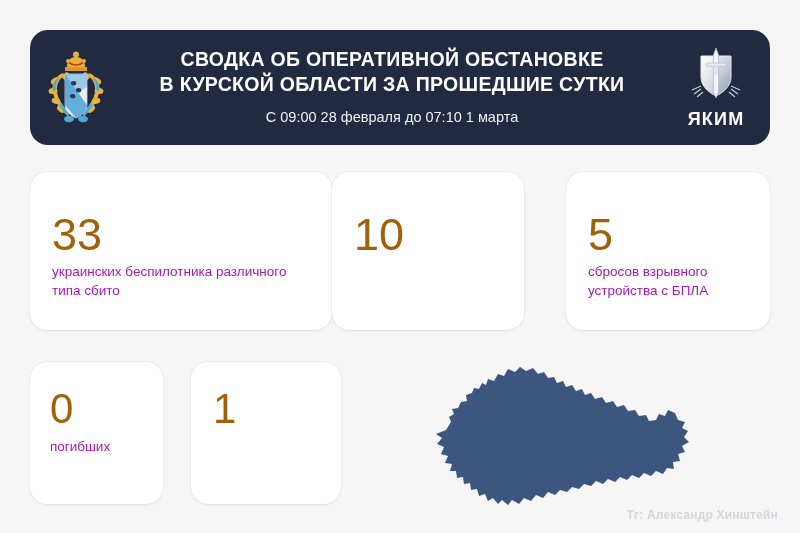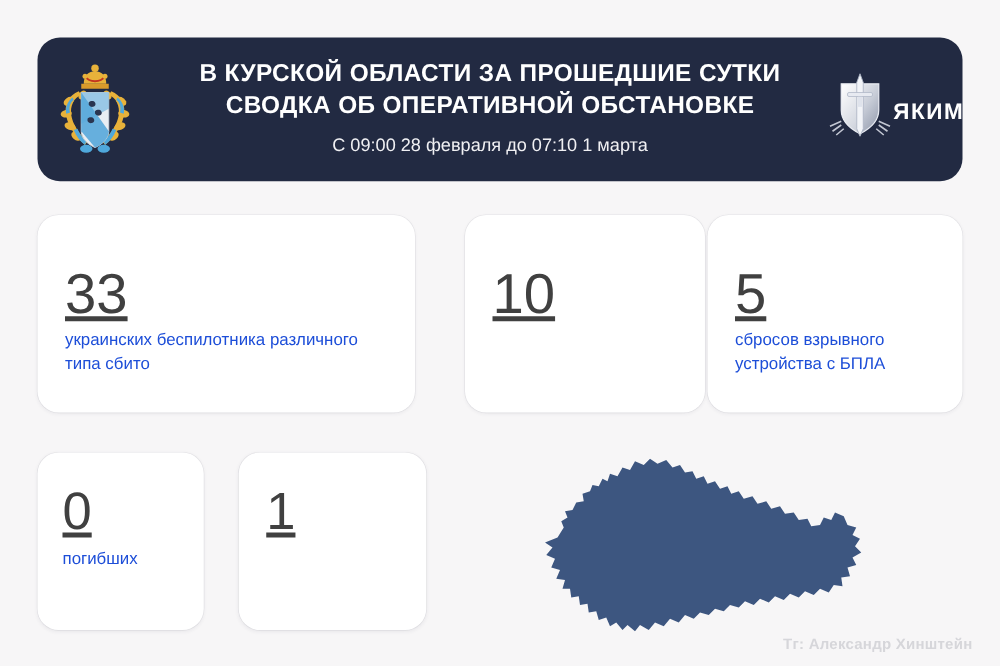--- a/index.html
+++ b/index.html
@@ -65,21 +65,21 @@
     line-height: 19px;
     text-align: center;
     margin-top: 11px;
     white-space: nowrap;
   }
   .header-logo {
     width: 108px;
     min-width: 108px;
     height: 100%;
     display: flex;
-    flex-direction: row;
+    flex-direction: column;
     align-items: center;
     justify-content: center;
     text-align: right;
   }
   .logo-word {
     color: #ffffff;
     font-size: 18px;
     font-weight: bold;
     letter-spacing: 1.2px;
     margin-top: 3px;
@@ -93,35 +93,34 @@
     box-shadow: 0 1px 3px rgba(60,60,80,0.07), 0 0 0 0.5px rgba(210,210,216,0.45);
     box-sizing: border-box;
     overflow: hidden;
   }
   .card-inner {
     position: absolute;
     left: 22px;
     right: 14px;
   }
   .stat-number {
-    color: #404040;
+    color: #a16207;
     font-weight: normal;
     line-height: 1;
     margin: 0 0 6px 0;
-    text-decoration: underline;
   }
   .stat-label {
-    color: #1d4ed8;
+    color: #a21caf;
     font-size: 13.5px;
     line-height: 18.5px;
   }
 
   
   #card-drones   { left: 30px;  top: 172px; width: 302px; height: 158px; }
-  #card-artillery{ left: 372px; top: 172px; width: 192px; height: 158px; }
+  #card-artillery{ left: 332px; top: 172px; width: 192px; height: 158px; }
   #card-drops    { left: 566px; top: 172px; width: 204px; height: 158px; }
 
   #card-drones   .card-inner { top: 40px; }
   #card-artillery .card-inner { top: 40px; }
   #card-drops    .card-inner { top: 40px; }
 
   #card-drones   .stat-number { font-size: 45px; }
   #card-artillery .stat-number { font-size: 45px; }
   #card-drops    .stat-number { font-size: 45px; }
 
@@ -211,22 +210,22 @@
           <g fill="#2a3550">
             <path d="M26 35 c1.5-1.5 4-1.5 5 0 c1 1.5 0 3-1.5 3.4 c-1.5 0.4-3-0.4-3.5-1.6 z"></path>
             <path d="M31 42 c1.5-1.5 4-1.5 5 0 c1 1.5 0 3-1.5 3.4 c-1.5 0.4-3-0.4-3.5-1.6 z"></path>
             <path d="M25 48 c1.5-1.5 4-1.5 5 0 c1 1.5 0 3-1.5 3.4 c-1.5 0.4-3-0.4-3.5-1.6 z"></path>
           </g>
         </g>
       </svg>
     </div>
 
     <div class="header-center">
+      <div class="header-title">СВОДКА ОБ ОПЕРАТИВНОЙ ОБСТАНОВКЕ</div>
       <div class="header-title">В КУРСКОЙ ОБЛАСТИ ЗА ПРОШЕДШИЕ СУТКИ</div>
-      <div class="header-title">СВОДКА ОБ ОПЕРАТИВНОЙ ОБСТАНОВКЕ</div>
       <div class="header-subtitle">С 09:00 28 февраля до 07:10 1 марта</div>
     </div>
 
     <div class="header-logo">
       <span>
         <svg width="54" height="56" viewBox="0 0 54 56" aria-hidden="true">
           <defs>
             <linearGradient id="shGrad" x1="0" y1="0" x2="1" y2="1">
               <stop offset="0%" stop-color="#ffffff"></stop>
               <stop offset="55%" stop-color="#c8cdd8"></stop>

